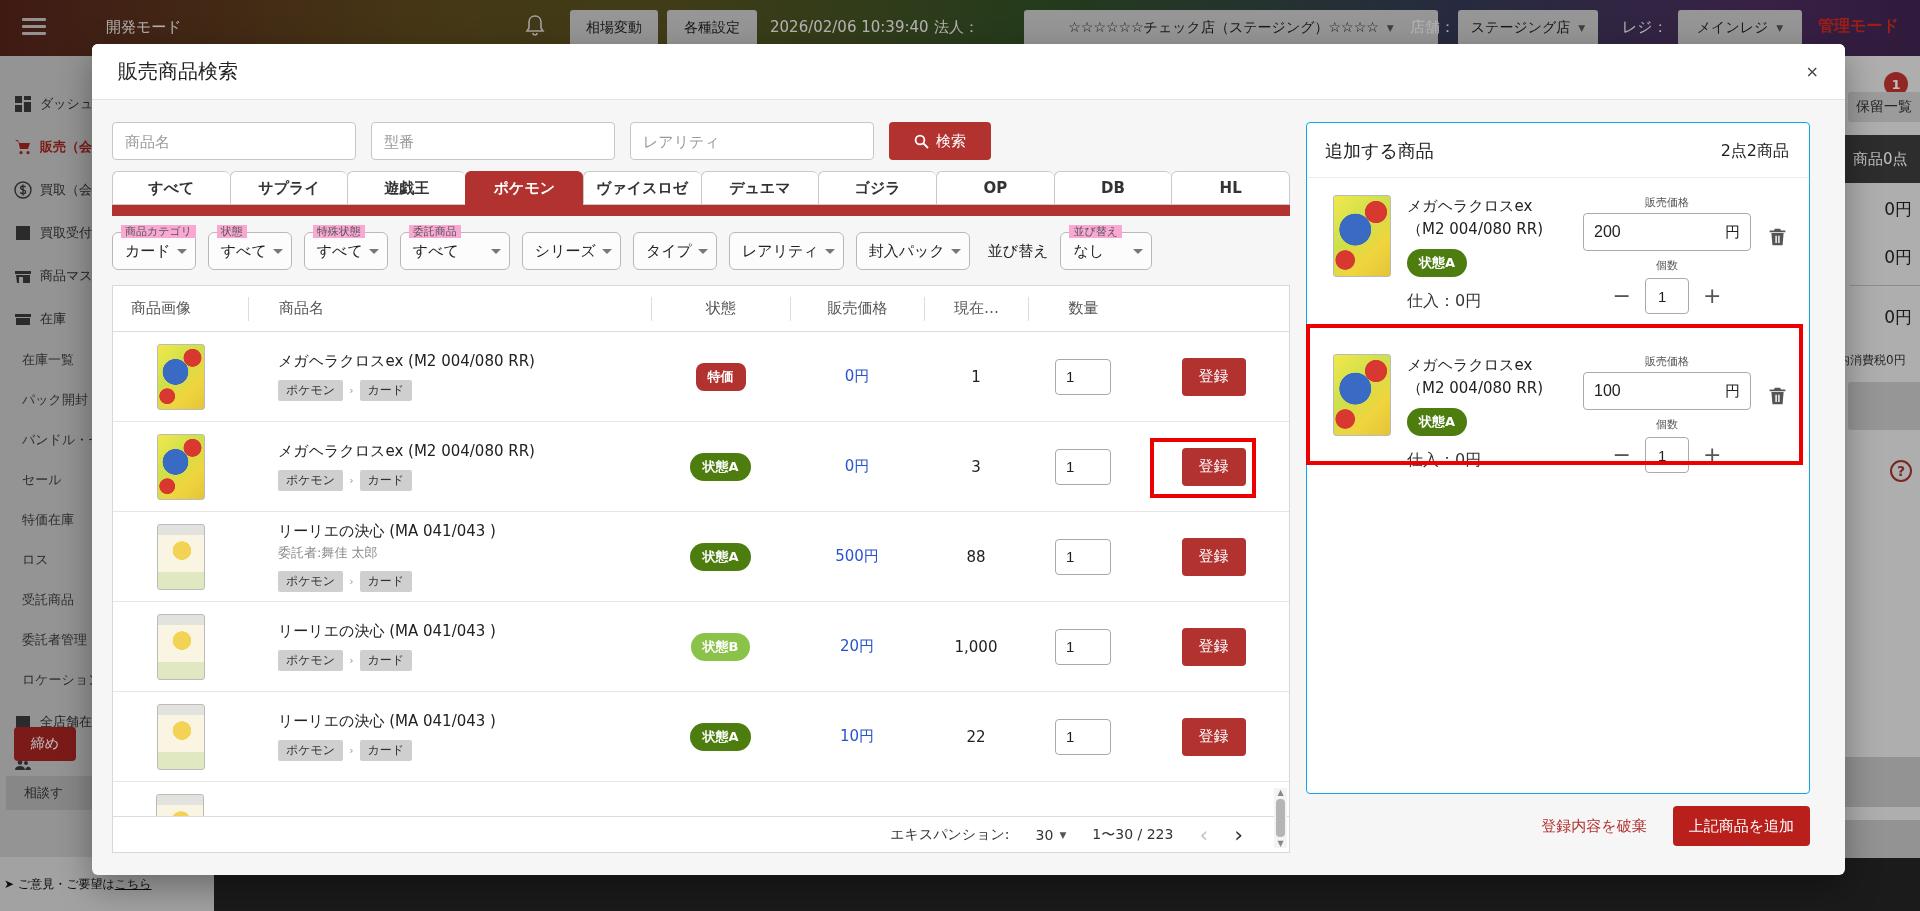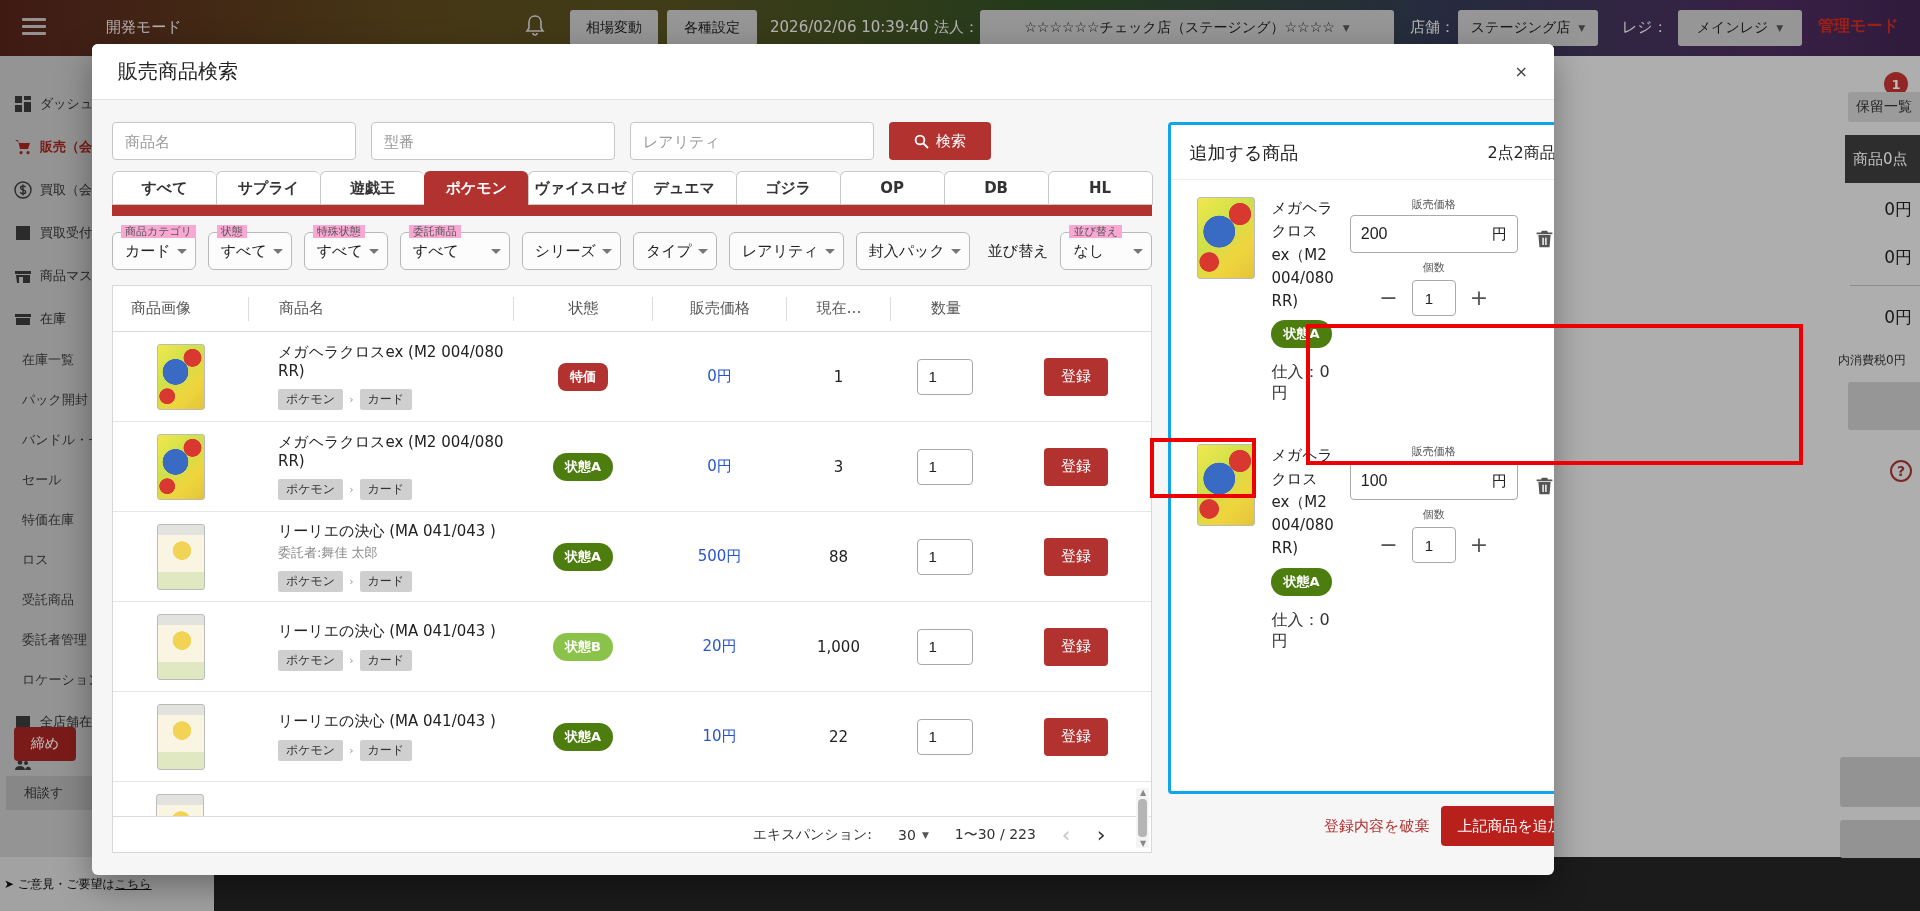--- a/index.html
+++ b/index.html
@@ -57,21 +57,21 @@
   .graybox1{left:1848px;top:382px;width:85px;height:48px;background:#c9c9c9;border-radius:3px}
   .helpc{left:1890px;top:460px;width:22px;height:22px;border:2px solid #a03530;border-radius:50%;color:#a03530;
     font-size:14px;font-weight:bold;display:flex;align-items:center;justify-content:center;cursor:pointer}
   .graybox2{left:1840px;top:757px;width:95px;height:50px;background:#c4c4c4;border-radius:3px}
   .graybox3{left:1840px;top:820px;width:95px;height:38px;background:#c4c4c4;border-radius:3px}
 
   
   .overlay{position:absolute;left:0;top:0;width:1920px;height:911px;background:rgba(0,0,0,.25);z-index:5}
 
   
-  .modal{position:absolute;left:92px;top:44px;width:1462px;height:831px;background:#f6f6f6;border-radius:6px;
+  .modal{position:absolute;left:92px;top:44px;width:1753px;height:831px;background:#f6f6f6;border-radius:6px;
     box-shadow:0 12px 34px rgba(0,0,0,.35);z-index:10;overflow:hidden}
   .m-head{height:56px;background:#fff;border-bottom:1px solid #e3e3e3;display:flex;align-items:center;padding:0 26px}
   .m-title{font-size:20px;color:#222}
   .m-close{margin-left:auto;font-size:16px;color:#444;cursor:pointer;line-height:1}
   .m-body{position:relative;padding:22px 14px 0 20px;display:flex;gap:16px}
   .m-left{width:1178px}
 
   
   .srow{display:flex;gap:15px}
   .sinput{width:244px;height:38px;border:1px solid #c6c6c6;border-radius:4px;background:#fff;padding:0 12px;font-size:15px;color:#333}
@@ -138,40 +138,40 @@
   .chev{font-size:22px;line-height:1;cursor:pointer;font-family:"DejaVu Sans",sans-serif}
   .chev.dis{color:#c4c4c4}
   .chev.en{color:#333}
   .scrollw{position:absolute;right:2px;bottom:4px;width:13px;height:60px;display:flex;flex-direction:column;align-items:center;
     justify-content:space-between;cursor:pointer;background:#f4f4f4}
   .scrollw .ar{font-size:8px;color:#888}
   .scrollw .th{width:9px;flex:1;margin:2px 0;background:#b5b5b5;border-radius:4px}
 
   
   .m-right{width:504px;position:relative}
-  .cart{background:#fff;border:3px solid #0ea5e9;border-radius:4px;height:672px;overflow:hidden}
+  .cart{background:#fff;border:1px solid #0ea5e9;border-radius:4px;height:672px;overflow:hidden}
   .cart-head{display:flex;align-items:center;padding:16px 20px 14px 18px;border-bottom:1px solid #ececec}
   .cart-title{font-size:18px;color:#222}
   .cart-count{margin-left:auto;font-size:16px;color:#222}
   .citem{display:grid;grid-template-columns:62px 1fr 176px 30px;gap:12px;padding:17px 12px 15px 26px;align-items:start}
   .cimg{width:58px;height:82px;border:1px solid #bbb;border-radius:3px}
   .cinfo .pname{line-height:1.55}
   .cinfo .badge{display:inline-block;margin-top:7px}
   .ccost{font-size:16px;color:#333;margin-top:14px}
   .cctrl{display:flex;flex-direction:column;align-items:center}
   .clab{font-size:11px;color:#555;margin-bottom:3px}
   .price-box{width:168px;height:38px;border:1px solid #aaa;border-radius:4px;background:#fff;display:flex;align-items:center;padding:0 10px}
   .price-box input{border:none;outline:none;width:110px;font-size:16px;color:#222;background:transparent}
   .yen{margin-left:auto;font-size:15px;color:#222}
   .stepper{display:flex;align-items:center;gap:14px;margin-top:2px}
   .step{font-size:22px;color:#555;cursor:pointer;line-height:1;user-select:none}
   .cnt-input{width:44px;height:36px;border:1px solid #aaa;border-radius:4px;text-align:left;padding-left:12px;font-size:15px;background:#fff;color:#222}
   .trash{margin-top:30px;cursor:pointer}
   .trash svg{width:21px;height:23px;fill:#555}
-  .cart-foot{position:absolute;left:0;right:0;top:684px;display:flex;align-items:center;justify-content:flex-end;gap:12px}
+  .cart-foot{position:absolute;left:0;right:0;top:684px;display:flex;align-items:center;justify-content:flex-end;gap:26px}
   .discard{color:#b23230;font-size:15px;cursor:pointer;white-space:nowrap}
   .add-btn{height:40px;background:#b9201c;color:#fff;border:none;border-radius:4px;font-size:15px;padding:0 16px;cursor:pointer;white-space:nowrap}
 
   
   .anno{position:absolute;border:4px solid #ee0000;z-index:20;pointer-events:none}
   .anno-btn{left:1150px;top:438px;width:106px;height:60px}
   .anno-item{left:1306px;top:324px;width:497px;height:141px}
 </style>
 </head>
 <body>
@@ -187,21 +187,21 @@
     <div class="h-title">開発モード</div>
     <div class="bell">
       <svg width="20" height="24" viewBox="0 0 20 24">
           <path d="M10 2c-3.5 0-6 2.6-6 6v6l-2 3h16l-2-3V8c0-3.4-2.5-6-6-6zm-2 17a2 2 0 0 0 4 0" fill="none" stroke="#ded7d7" stroke-width="1.6"></path>
         </svg>
     </div>
     <div class="h-btn" style="left:570px;width:88px">相場変動</div>
     <div class="h-btn" style="left:667px;width:90px">各種設定</div>
     <div class="h-label" style="left:770px">2026/02/06 10:39:40</div>
     <div class="h-label" style="left:934px">法人：</div>
-    <div class="h-dd" style="left:980px;width:414px">
+    <div class="h-dd" style="left:1024px;width:414px">
       <span>☆☆☆☆☆☆チェック店（ステージング）☆☆☆☆</span>
         <span class="car">▼</span>
     </div>
     <div class="h-label" style="left:1410px">店舗：</div>
     <div class="h-dd" style="left:1458px;width:140px">
       <span>ステージング店</span>
         <span class="car">▼</span>
     </div>
     <div class="h-label" style="left:1622px">レジ：</div>
     <div class="h-dd" style="left:1678px;width:124px">

